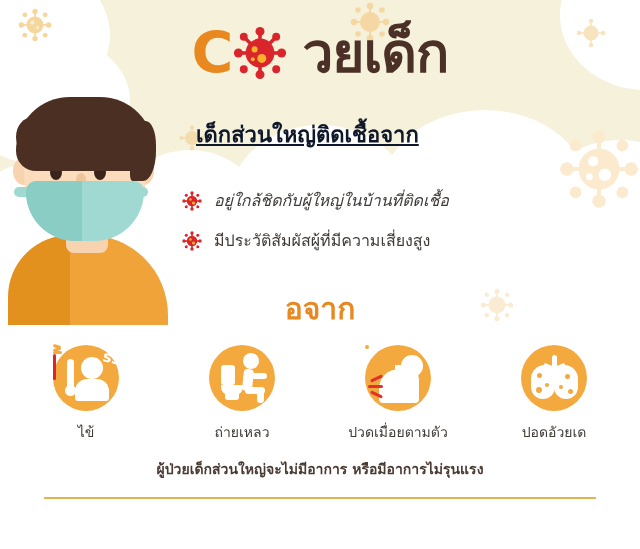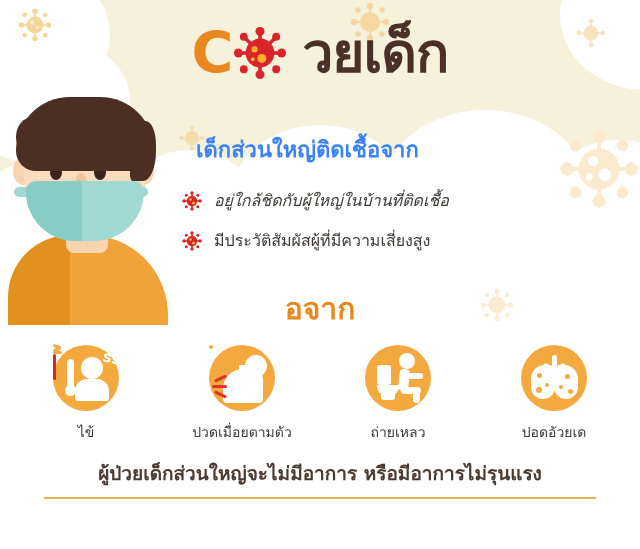--- a/index.html
+++ b/index.html
@@ -98,24 +98,25 @@
   .boy .mask-fold{
     position:absolute;left:24px;top:86px;width:56px;height:60px;background:#8acdc5;
     border-radius:12px 0 0 54px;
   }
   .boy .mask-strap{position:absolute;width:16px;height:10px;background:#9fd9d2;top:92px;}
   .boy .strap-l{left:12px;border-radius:6px 0 0 6px;}
   .boy .strap-r{left:130px;border-radius:0 6px 6px 0;}
 
   
   .src-head{
-    position:absolute;left:196px;top:132px;
-    font-size:22px;font-weight:bold;color:#3b82f6;
+    position:absolute;left:196px;top:117px;
+    font-size:22px;font-weight:bold;color:#0f172a;
     font-family:"DejaVu Sans","Liberation Sans",sans-serif;
     white-space:nowrap;
+    text-decoration:underline;
   }
   .bullet-row{position:absolute;display:flex;align-items:center;gap:12px;}
   .b1{left:182px;top:188px;font-style:italic;}
   .b2{left:182px;top:228px;}
   .bullet-text{
     font-size:16px;color:#3f3a36;white-space:nowrap;
     font-family:"DejaVu Sans","Liberation Sans",sans-serif;
   }
   .bullet-virus{position:relative;width:20px;height:20px;flex:0 0 20px;}
 
@@ -186,21 +187,21 @@
   .lg-trachea{left:31px;top:10px;width:5px;height:16px;border-radius:3px;}
   .lg-bl{left:10px;top:20px;width:24px;height:34px;border-radius:14px 6px 12px 12px;}
   .lg-br{left:33px;top:20px;width:24px;height:34px;border-radius:6px 14px 12px 12px;}
   .lg-brl{left:22px;top:20px;width:12px;height:5px;border-radius:3px;transform:rotate(28deg);}
   .lg-brr{left:33px;top:20px;width:12px;height:5px;border-radius:3px;transform:rotate(-28deg);}
   .lg-spot{position:absolute;background:#f4a93f;border-radius:50%;}
 
   
   .statement{
     position:absolute;left:0;top:458px;width:640px;text-align:center;
-    font-size:19px;font-weight:bold;color:#4a3a32;
+    font-size:14px;font-weight:bold;color:#4a3a32;
     font-family:"DejaVu Sans","Liberation Sans",sans-serif;
   }
   .divider{
     position:absolute;left:44px;top:497px;width:552px;height:2px;background:#e2b451;
   }
   .footnote{
     position:absolute;left:0;top:515px;width:640px;text-align:center;
     font-size:14px;color:#57504b;
     font-family:"DejaVu Sans","Liberation Sans",sans-serif;
   }
@@ -481,43 +482,43 @@
         <div class="w fv-bulb"></div>
         <div class="fv-merc"></div>
         <div class="fv-steam">ss</div>
       </div>
       <div class="label">ไข้</div>
     </div>
 
 
     <div class="sym">
       <div class="circle">
-        <div class="w ac-head"></div>
-        <div class="w ac-neck"></div>
-        <div class="w ac-torso"></div>
-        <div class="ac-dot"></div>
-        <div class="ac-line ac-l1"></div>
-        <div class="ac-line ac-l2"></div>
-        <div class="ac-line ac-l3"></div>
-      </div>
-      <div class="label">ปวดเมื่อยตามตัว</div>
-    </div>
-
-    <div class="sym">
-      <div class="circle">
         <div class="w tl-head"></div>
         <div class="w tl-back"></div>
         <div class="w tl-arm"></div>
         <div class="w tl-leg"></div>
         <div class="w tl-shin"></div>
         <div class="w tl-tank"></div>
         <div class="w tl-bowl"></div>
         <div class="w tl-base"></div>
       </div>
       <div class="label">ถ่ายเหลว</div>
+    </div>
+
+    <div class="sym">
+      <div class="circle">
+        <div class="w ac-head"></div>
+        <div class="w ac-neck"></div>
+        <div class="w ac-torso"></div>
+        <div class="ac-dot"></div>
+        <div class="ac-line ac-l1"></div>
+        <div class="ac-line ac-l2"></div>
+        <div class="ac-line ac-l3"></div>
+      </div>
+      <div class="label">ปวดเมื่อยตามตัว</div>
     </div>
 
     <div class="sym">
       <div class="circle">
         <div class="w lg-trachea"></div>
         <div class="w lg-brl"></div>
         <div class="w lg-brr"></div>
         <div class="w lg-bl"></div>
         <div class="w lg-br"></div>
         <div class="lg-spot" style="left:16px;top:28px;width:5px;height:5px;"></div>

